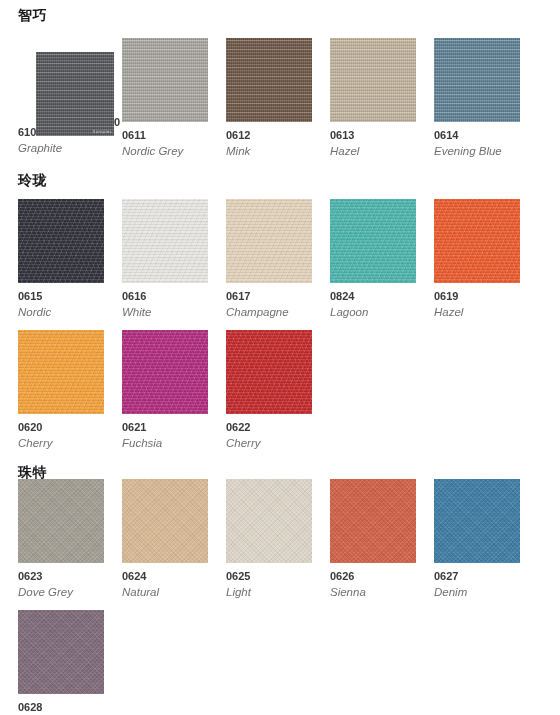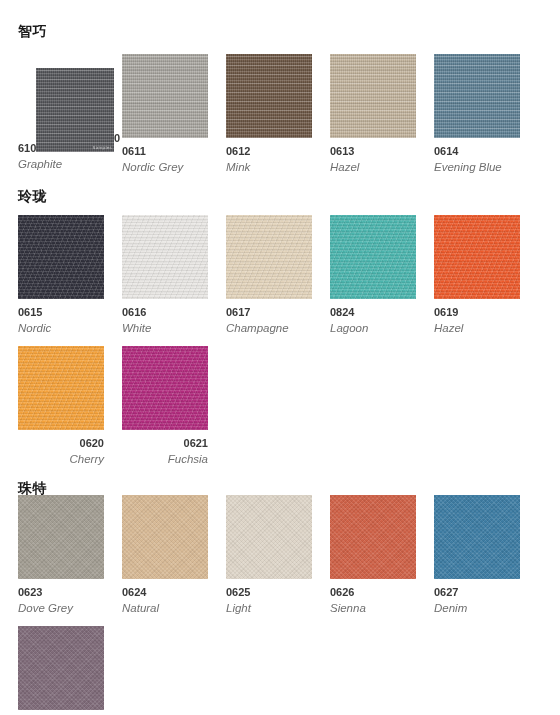--- a/index.html
+++ b/index.html
@@ -14,21 +14,21 @@
 
   .section{position:relative;}
   .section-title{
     font-size:14px;
     font-weight:bold;
     color:#1a1a1a;
     line-height:1;
     margin:0 0 0 18px;
     letter-spacing:.5px;
   }
-  .s1 .section-title{padding-top:24px;}
+  .s1 .section-title{padding-top:8px;}
   .row{
     position:relative;
     display:flex;
     margin-left:18px;
   }
   .cell{
     width:86px;
     margin-right:18px;
     position:relative;
   }
@@ -231,30 +231,35 @@
             <div class="swatch melange" style="background: rgb(76, 181, 174);"></div>
             <div class="code">0824</div>
             <div class="name">Lagoon</div>
           </div>
           <div class="cell">
             <div class="swatch melange" style="background: rgb(236, 91, 45);"></div>
             <div class="code">0619</div>
             <div class="name">Hazel</div>
           </div>
         </div>
-        <div class="row" style="margin-top: 10px; text-align: right;">
+        <div class="row" style="margin-top: 10px;">
           <div class="cell">
             <div class="swatch melange" style="background: rgb(244, 162, 60);"></div>
             <div class="code">0620</div>
             <div class="name">Cherry</div>
           </div>
           <div class="cell">
             <div class="swatch melange" style="background: rgb(178, 44, 126);"></div>
             <div class="code">0621</div>
             <div class="name">Fuchsia</div>
+          </div>
+          <div class="cell">
+            <div class="swatch melange" style="background: rgb(196, 42, 44);"></div>
+            <div class="code">0622</div>
+            <div class="name">Cherry</div>
           </div>
         </div>
       </div>
       <div class="section s3" style="margin-top: 14px;">
         <div class="section-title">珠特</div>
         <div class="row" style="margin-top: 0;">
           <div class="cell">
             <div class="swatch felt" style="background: rgb(162, 157, 146);"></div>
             <div class="code">0623</div>
             <div class="name">Dove Grey</div>

